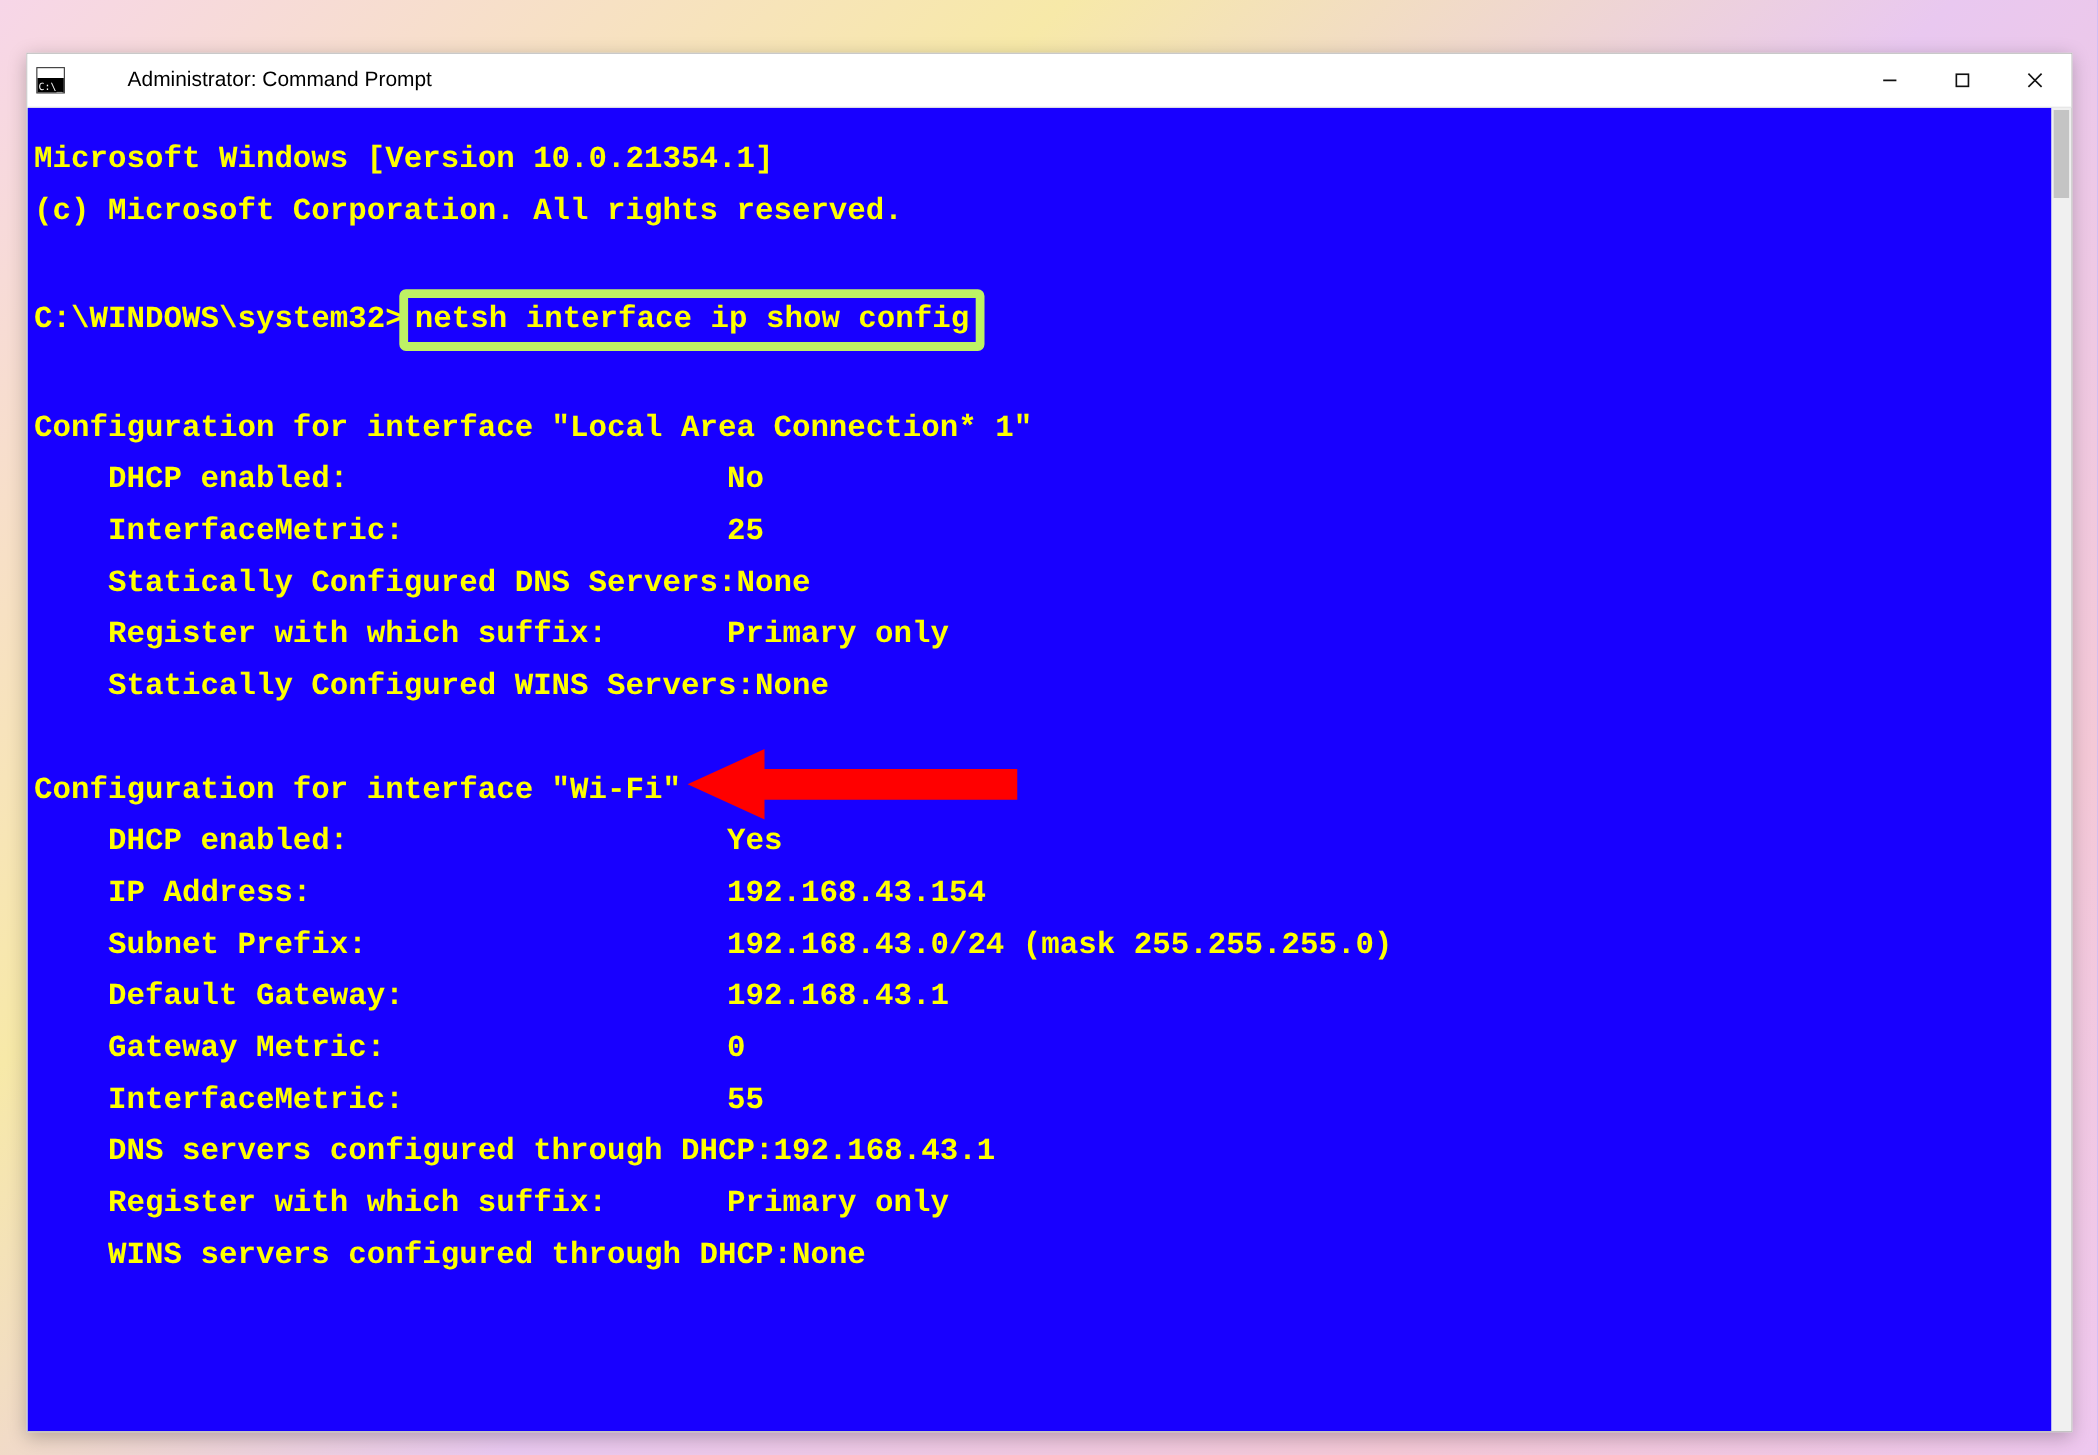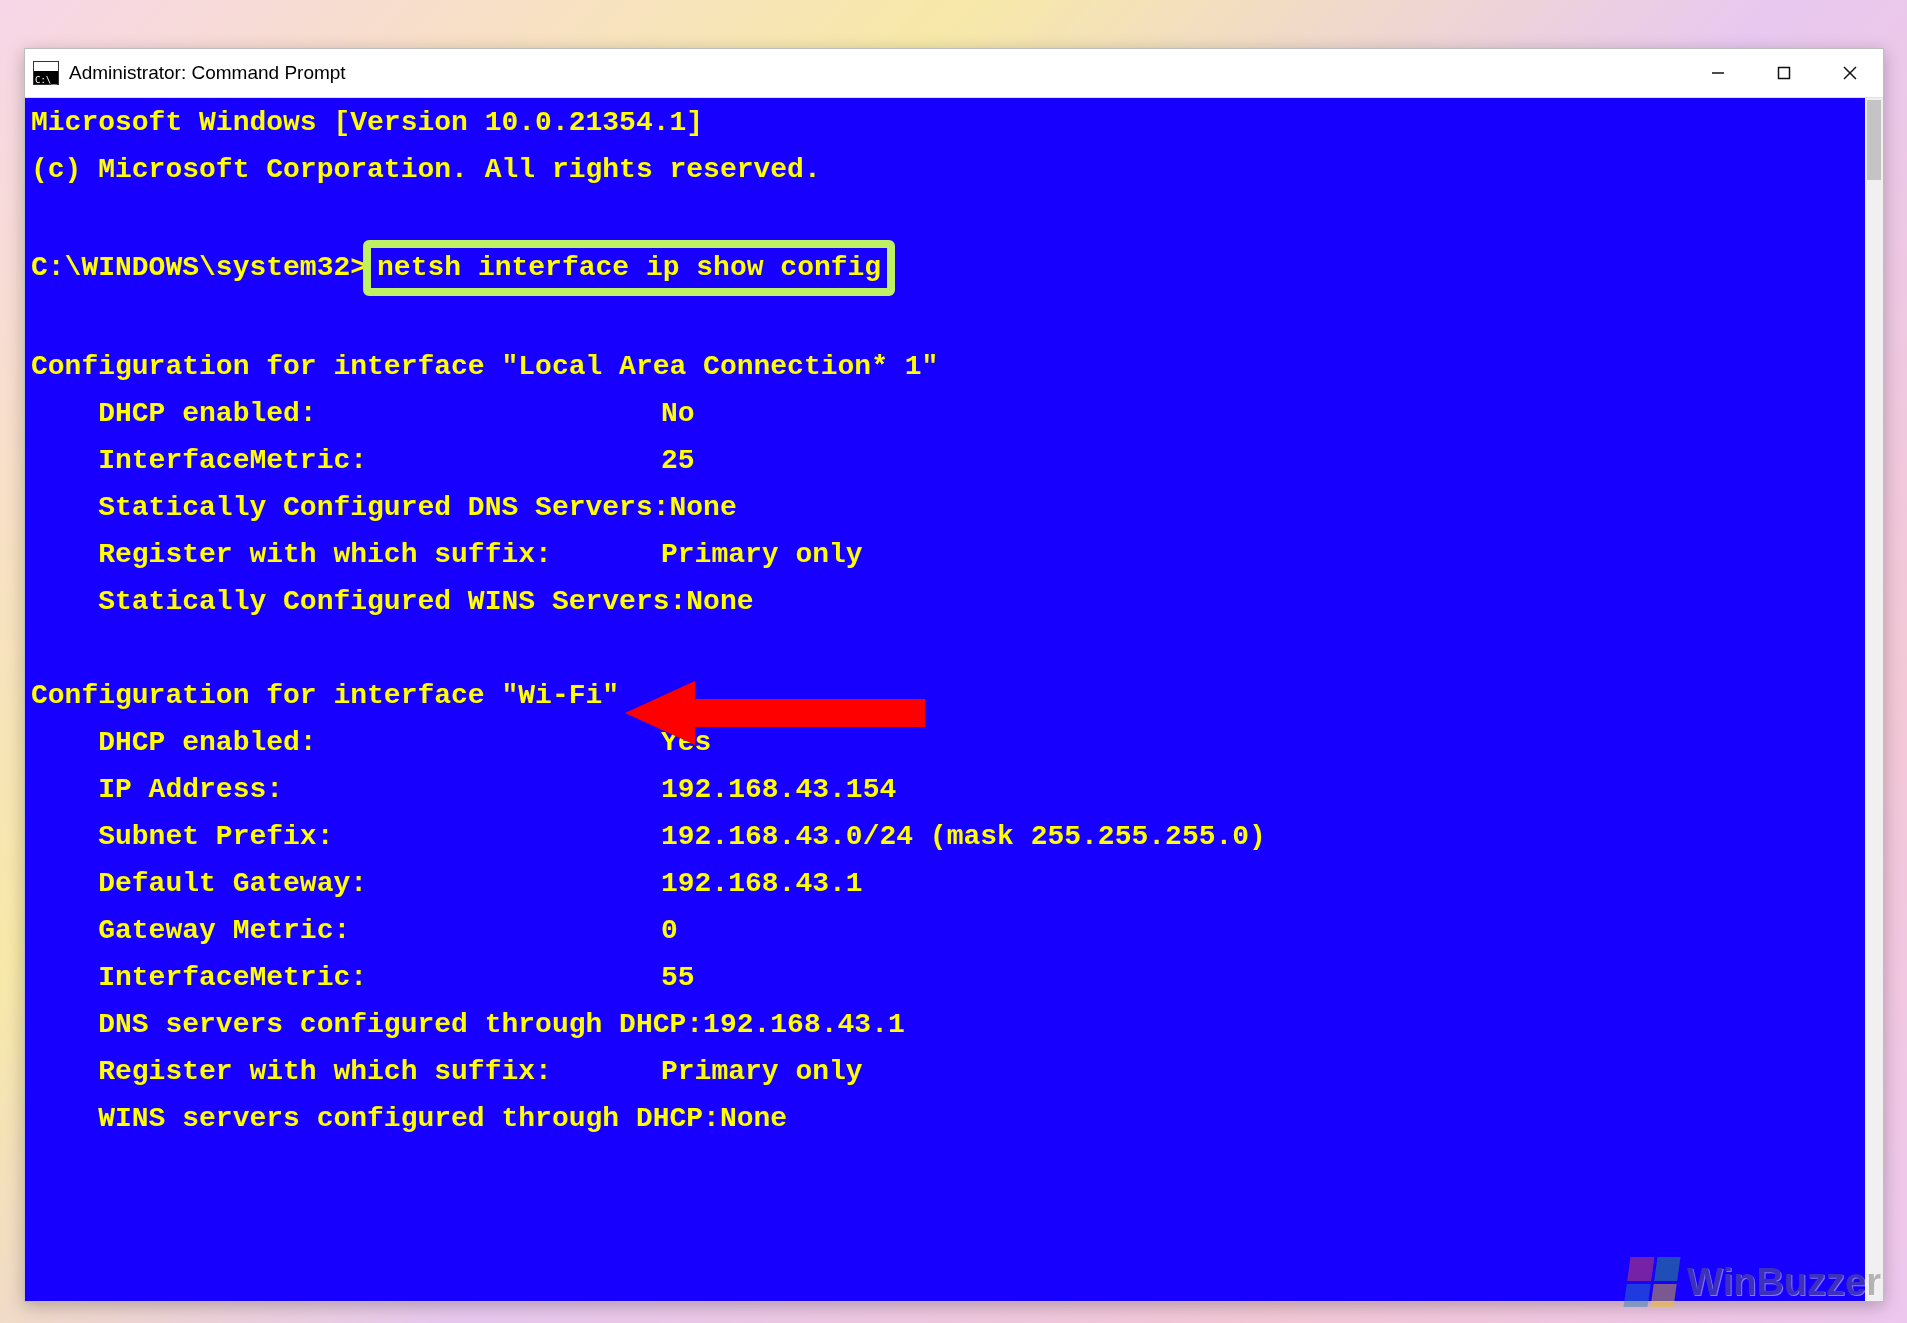--- a/index.html
+++ b/index.html
@@ -31,20 +31,21 @@
     flex-direction: column;
   }
   .titlebar {
     height: 48px;
     background: #ffffff;
     border-bottom: 1px solid #e0e0e0;
     display: flex;
     align-items: center;
     padding-left: 8px;
     flex: 0 0 48px;
+    gap: 47px;
   }
   .titlebar-icon {
     width: 24px;
     height: 22px;
     border: 1px solid #333;
     background: linear-gradient(#fff 0 40%, #000 40% 100%);
     margin-right: 10px;
     position: relative;
   }
   .titlebar-icon::after{
@@ -77,21 +78,21 @@
     display: flex;
     overflow: hidden;
   }
   .terminal {
     flex: 1 1 auto;
     background: #1800ff;
     color: #ffff00;
     font-family: Consolas, "Courier New", monospace;
     font-size: 28px;
     line-height: 47px;
-    padding: 1px 10px 8px 6px;
+    padding: 24px 10px 8px 6px;
     white-space: pre;
     position: relative;
     font-weight: bold;
   }
   .scrollbar {
     flex: 0 0 18px;
     background: #f0f0f0;
     position: relative;
   }
   .scroll-thumb {
@@ -182,23 +183,14 @@
       <div class="terminal" id="term"><div>Microsoft Windows [Version 10.0.21354.1]</div><div>(c) Microsoft Corporation. All rights reserved.</div><div> </div><div class="prompt-line"><span>C:\WINDOWS\system32&gt;</span><span class="hl-box">netsh interface ip show config</span></div><div> </div><div>Configuration for interface "Local Area Connection* 1"</div><div class="config-row"><span class="label-col">    DHCP enabled:</span><span>No</span></div><div class="config-row"><span class="label-col">    InterfaceMetric:</span><span>25</span></div><div class="config-row"><span class="label-col">    Statically Configured DNS Servers:</span><span>None</span></div><div class="config-row"><span class="label-col">    Register with which suffix:</span><span>Primary only</span></div><div class="config-row"><span class="label-col">    Statically Configured WINS Servers:</span><span>None</span></div><div> </div><div class="arrow"><svg width="300" height="80" viewBox="0 0 300 80">
               <polygon points="0,40 70,8 70,26 300,26 300,54 70,54 70,72" fill="#ff0000"></polygon>
             </svg></div><div>Configuration for interface "Wi-Fi"</div><div class="config-row"><span class="label-col">    DHCP enabled:</span><span>Yes</span></div><div class="config-row"><span class="label-col">    IP Address:</span><span>192.168.43.154</span></div><div class="config-row"><span class="label-col">    Subnet Prefix:</span><span>192.168.43.0/24 (mask 255.255.255.0)</span></div><div class="config-row"><span class="label-col">    Default Gateway:</span><span>192.168.43.1</span></div><div class="config-row"><span class="label-col">    Gateway Metric:</span><span>0</span></div><div class="config-row"><span class="label-col">    InterfaceMetric:</span><span>55</span></div><div class="config-row"><span class="label-col">    DNS servers configured through DHCP:</span><span>192.168.43.1</span></div><div class="config-row"><span class="label-col">    Register with which suffix:</span><span>Primary only</span></div><div class="config-row"><span class="label-col">    WINS servers configured through DHCP:</span><span>None</span></div><div> </div></div>
       <div class="scrollbar">
         <div class="scroll-thumb"></div>
       </div>
     </div>
 
   </div>
 
-  <div class="watermark">
-    <div class="wm-logo">
-        <span></span>
-        <span></span>
-        <span></span>
-        <span></span>
-      </div>
-    <div class="wm-text">WinBuzzer</div>
-  </div>
 
 </div>
 
 </body></html>

